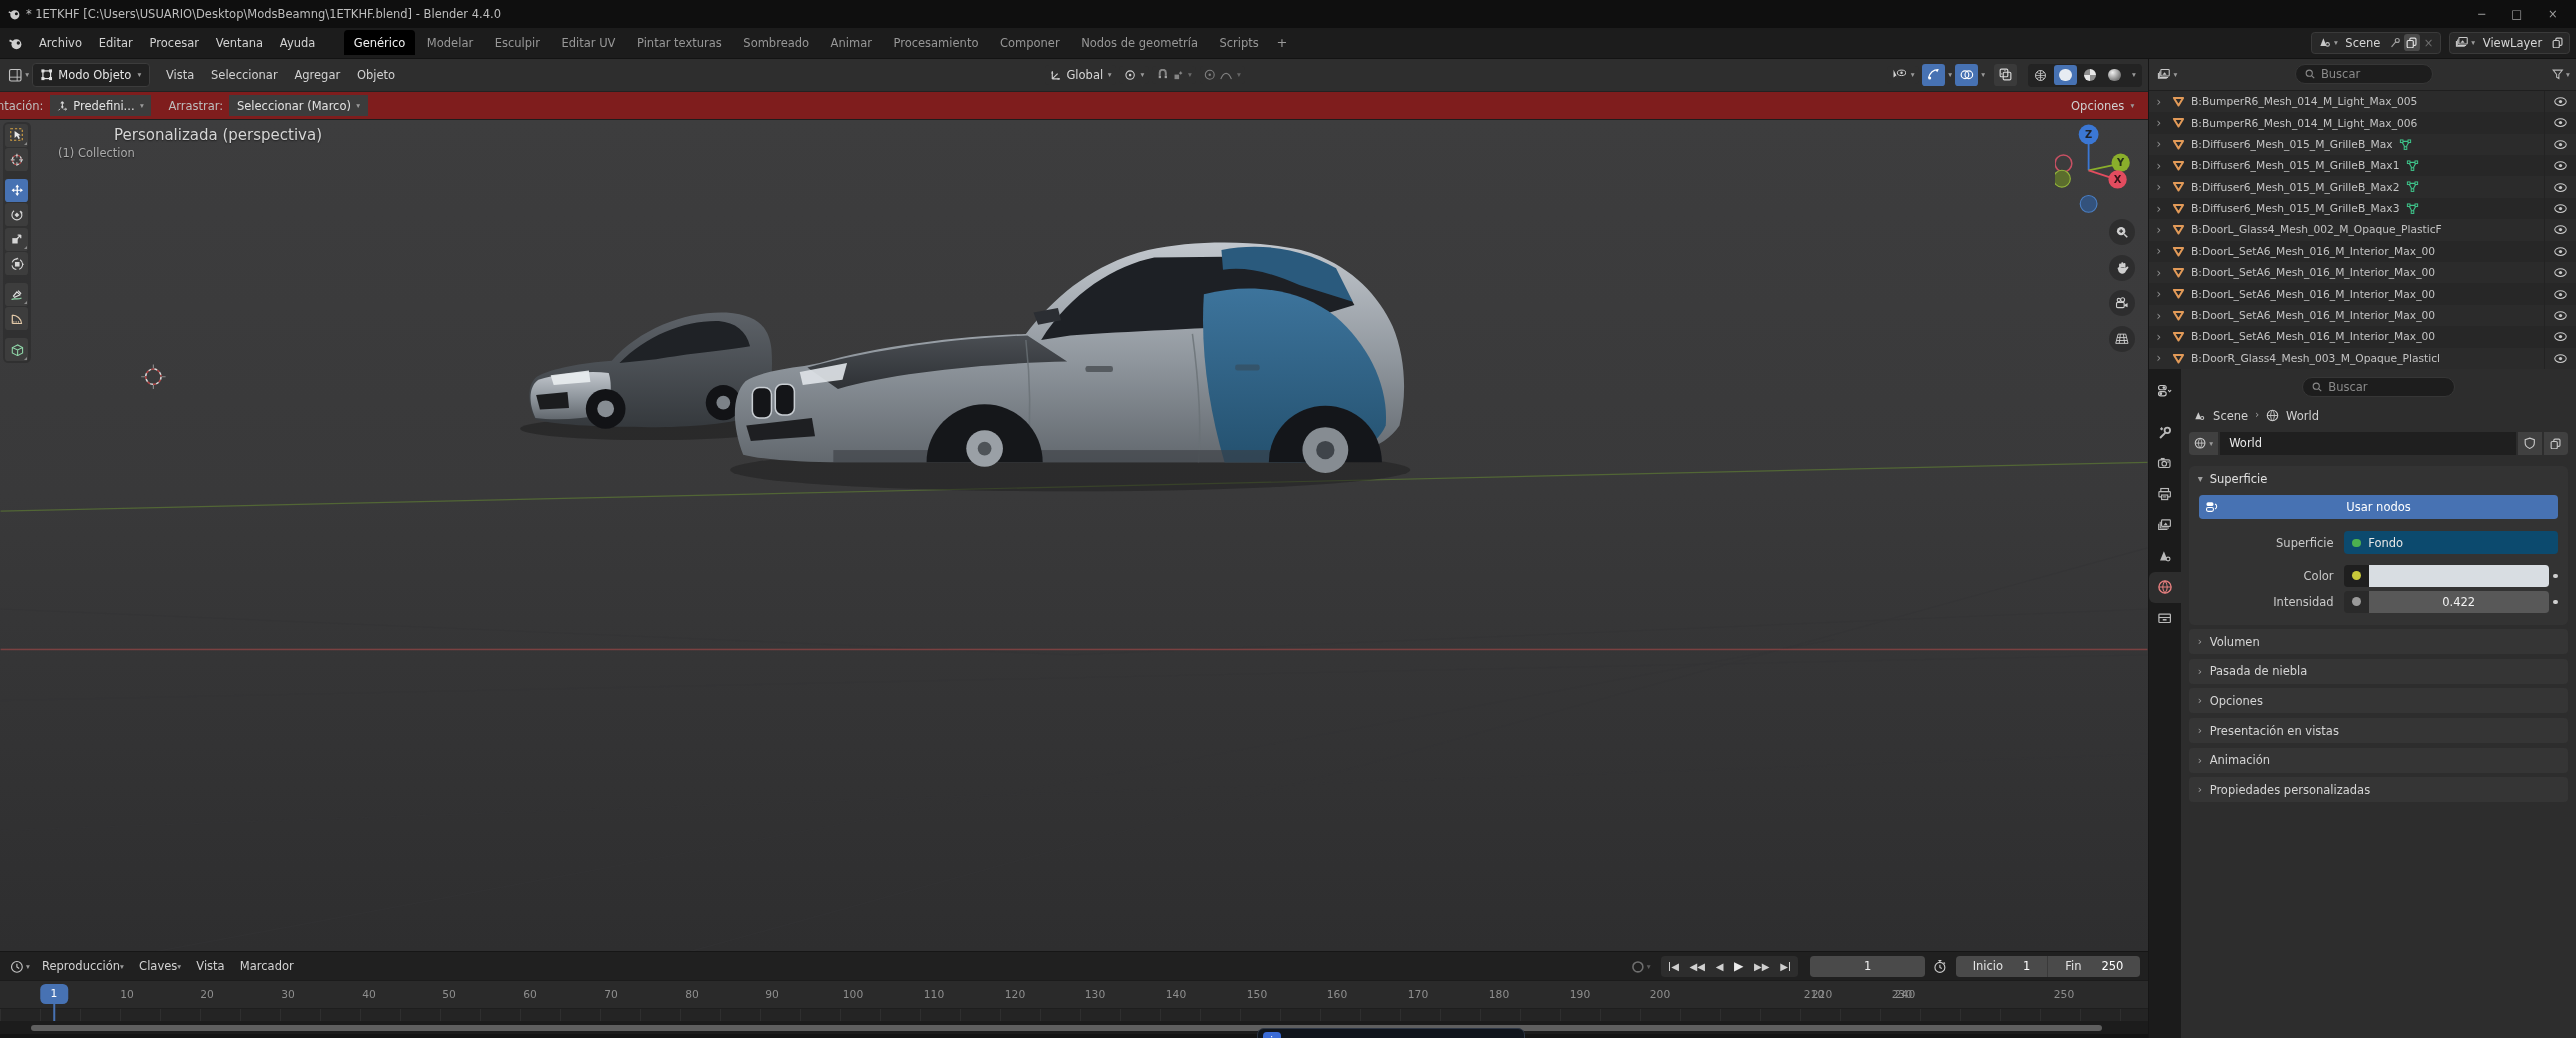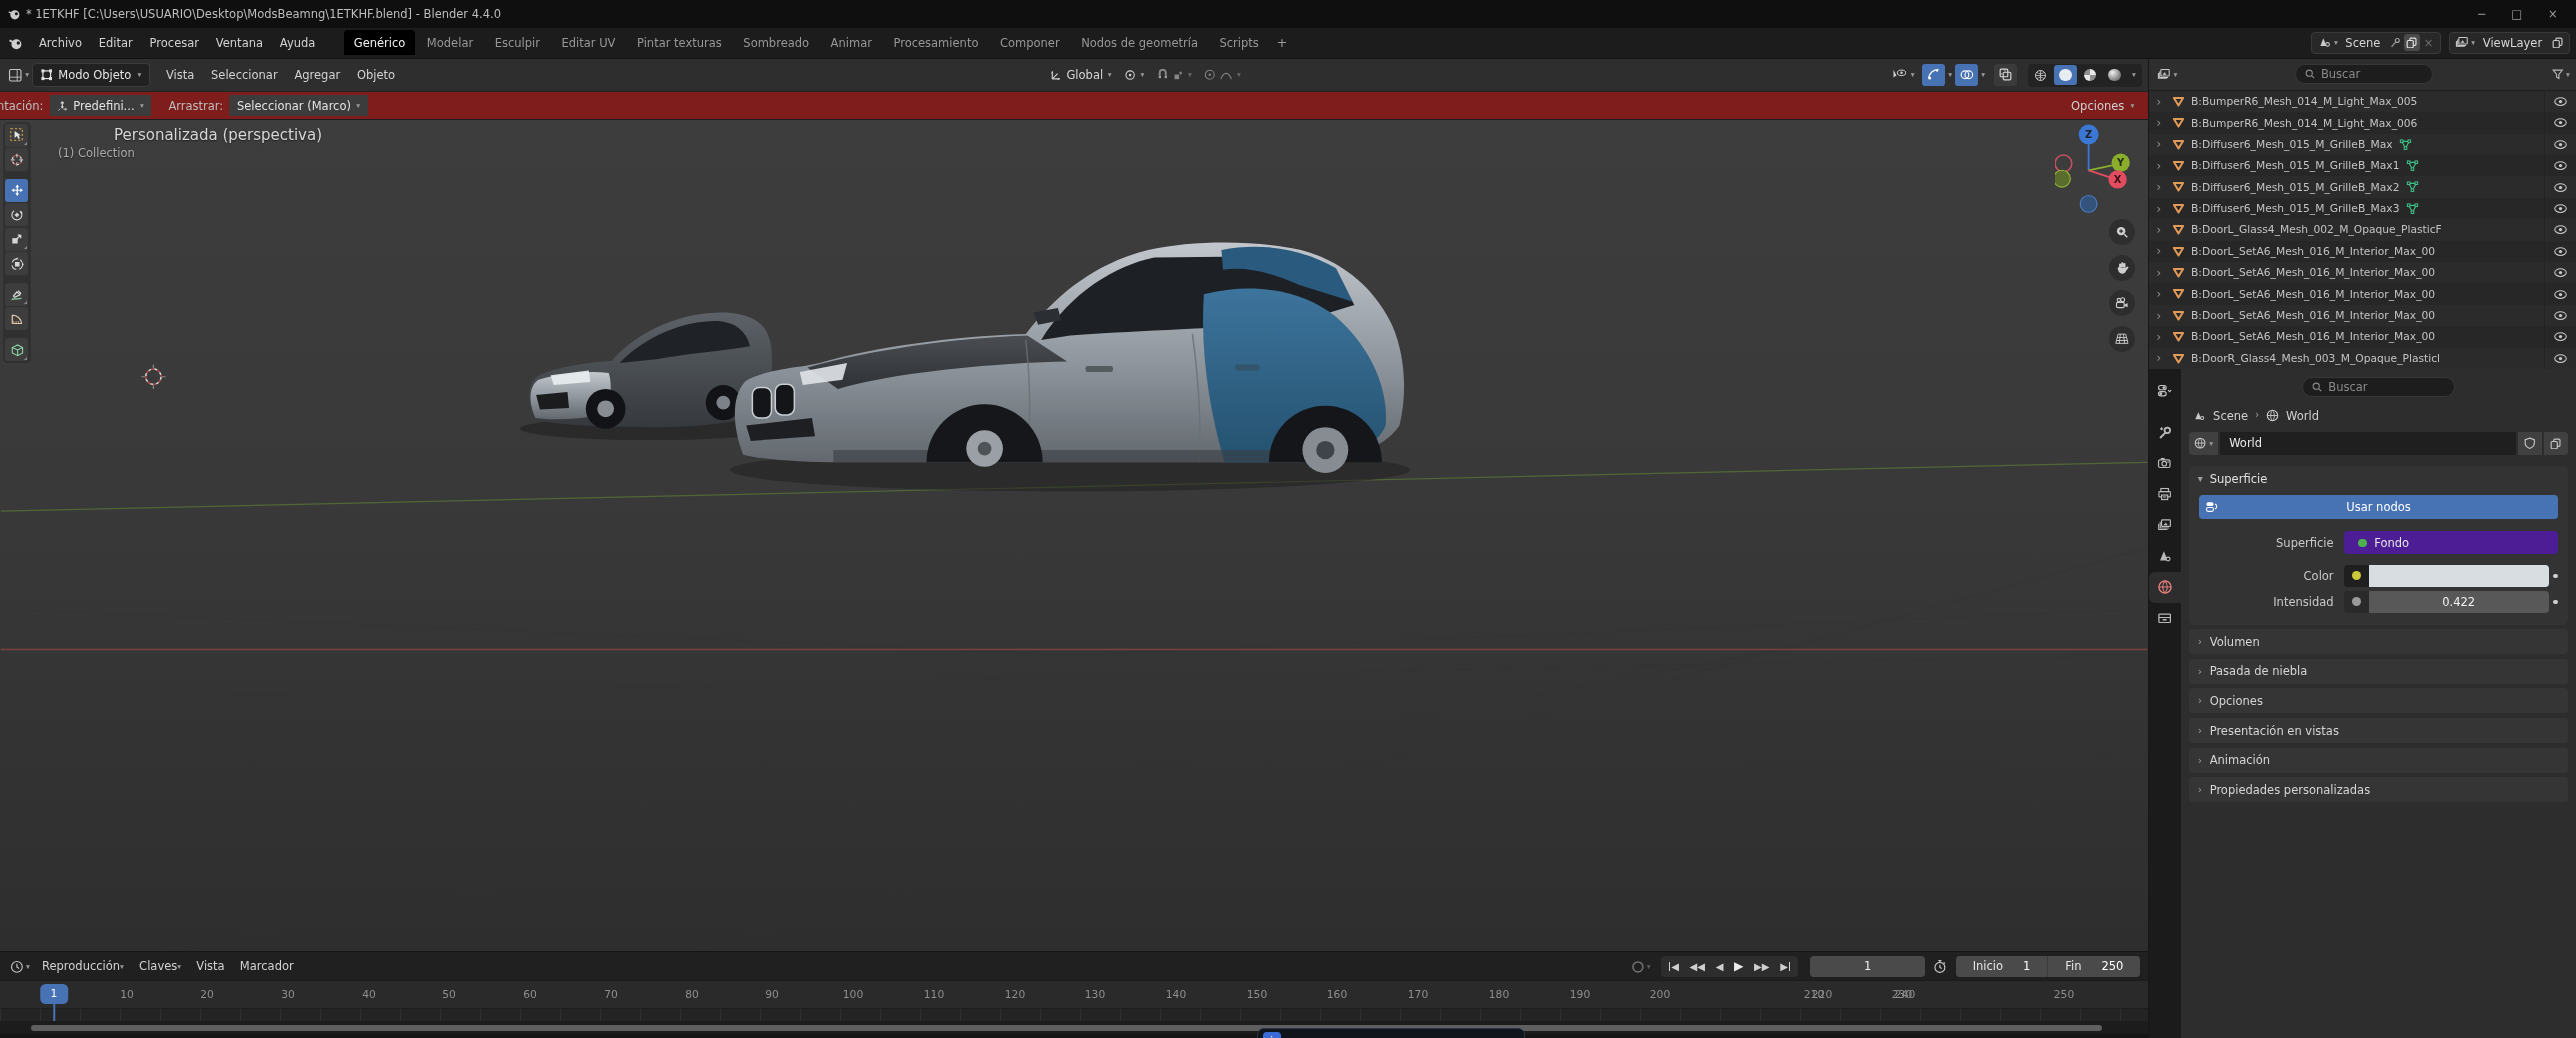--- a/index.html
+++ b/index.html
@@ -122,21 +122,21 @@
   .db-btn.last { border-radius:0 3.8px 3.8px 0; }
   .panel { background:#333333; border-radius:5.4px; margin:0 1.5px 4.6px 1.5px; }
   .panel-header { display:flex; align-items:center; gap:6.9px; height:26px; padding:0 9.2px; color:#e0e0e0; }
   .panel-header .caret { color:#a0a0a0; font-size:10px; }
   .panel-body { padding:3.1px 10.7px 12.2px 10.7px; }
   .use-nodes { display:flex; align-items:center; background:#4772b3; border-radius:3.8px; height:24.5px; color:#fff; position:relative; margin-bottom:12.2px; }
   .use-nodes .un-icon { position:absolute; left:6.1px; }
   .use-nodes .un-label { flex:1; text-align:center; }
   .prop-row { display:flex; align-items:center; margin-bottom:4.6px; }
   .prop-label { width:145px; text-align:right; color:#c9c9c9; padding-right:10.7px; flex:none; }
-  .socket-field { flex:1; background:#4c1d95; border-radius:3.8px; height:23px; display:flex; align-items:center; gap:7.6px; padding:0 14px; color:#e6e6e6; }
+  .socket-field { flex:1; background:#0c4a6e; border-radius:3.8px; height:23px; display:flex; align-items:center; gap:7.6px; padding:0 8px; color:#e6e6e6; }
   .dot { width:8.4px; height:8.4px; border-radius:50%; }
   .color-wrap { flex:1; display:flex; border-radius:3.8px; overflow:hidden; height:21.4px; }
   .color-sock { width:24.5px; background:#1f1f1f; display:flex; align-items:center; justify-content:center; }
   .color-swatch { flex:1; background:#d8dde2; }
   .slider-wrap { flex:1; display:flex; border-radius:3.8px; overflow:hidden; height:21.4px; }
   .slider-sock { width:24.5px; background:#2a2a2a; display:flex; align-items:center; justify-content:center; }
   .slider { flex:1; background:#585858; display:flex; align-items:center; justify-content:center; color:#f2f2f2; }
   .anim-dot { width:4.6px; height:4.6px; border-radius:50%; background:#cfcfcf; margin-left:4.6px; flex:none; }
   .c-panel { background:#353535; border-radius:3.8px; height:25px; display:flex; align-items:center; gap:7.6px; padding:0 9.2px; margin:0 1.5px 4.6px 1.5px; color:#d5d5d5; }
   .c-panel .caret { color:#9f9f9f; font-size:10.7px; }

